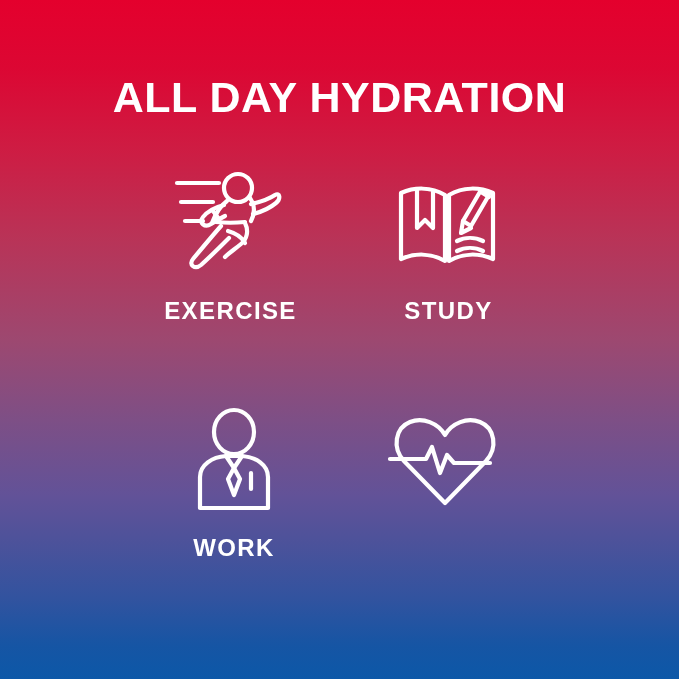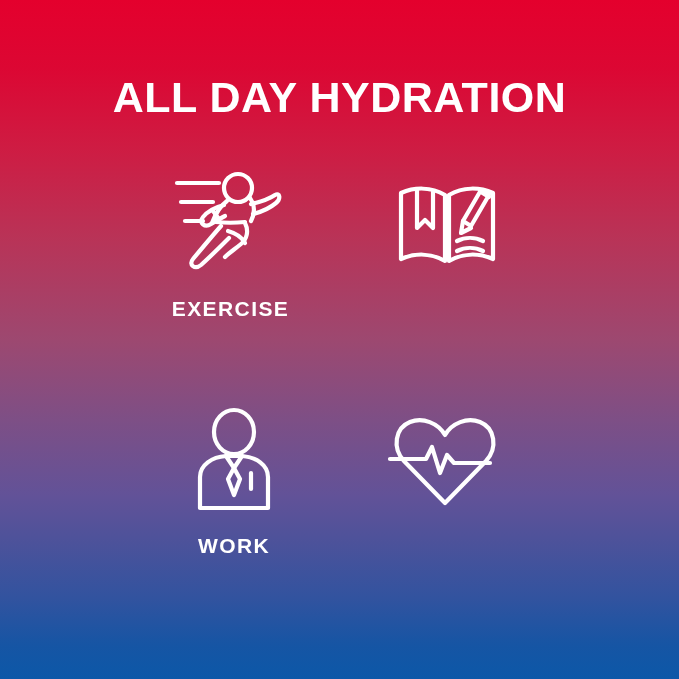--- a/index.html
+++ b/index.html
@@ -87,21 +87,21 @@
   .icon-stroke-thin {
     fill: none;
     stroke: #ffffff;
     stroke-width: 3.8;
     stroke-linecap: round;
     stroke-linejoin: round;
   }
   .label {
     margin-top: 19px;
     color: #ffffff;
-    font-size: 21px;
+    font-size: 24px;
     font-weight: bold;
     letter-spacing: 1.4px;
     white-space: nowrap;
     text-align: center;
   }
 </style>
 </head>
 <body>
 
 <div id="poster">
@@ -154,20 +154,21 @@
           <path class="icon-stroke" d="M78 56 L96 25 L104 30 L86 61 Z" transform="translate(-12,-8) rotate(0)"></path>
 
           <path class="icon-stroke" d="M66 48 L64 60 L74 55"></path>
 
           <line class="icon-stroke" x1="84" y1="19" x2="92" y2="24"></line>
 
           <path class="icon-stroke" d="M60 68 C68 64 78 64 86 68"></path>
           <path class="icon-stroke" d="M60 78 C68 74 78 74 86 78"></path>
         </svg>
       </div>
+      <div class="label">STUDY</div>
     </div>
 
   </div>
 
   <div class="row row-2">
 
     <div class="cell">
       <div class="icon-box">
         <svg width="96" height="102" viewBox="0 0 96 102" aria-hidden="true">
 

